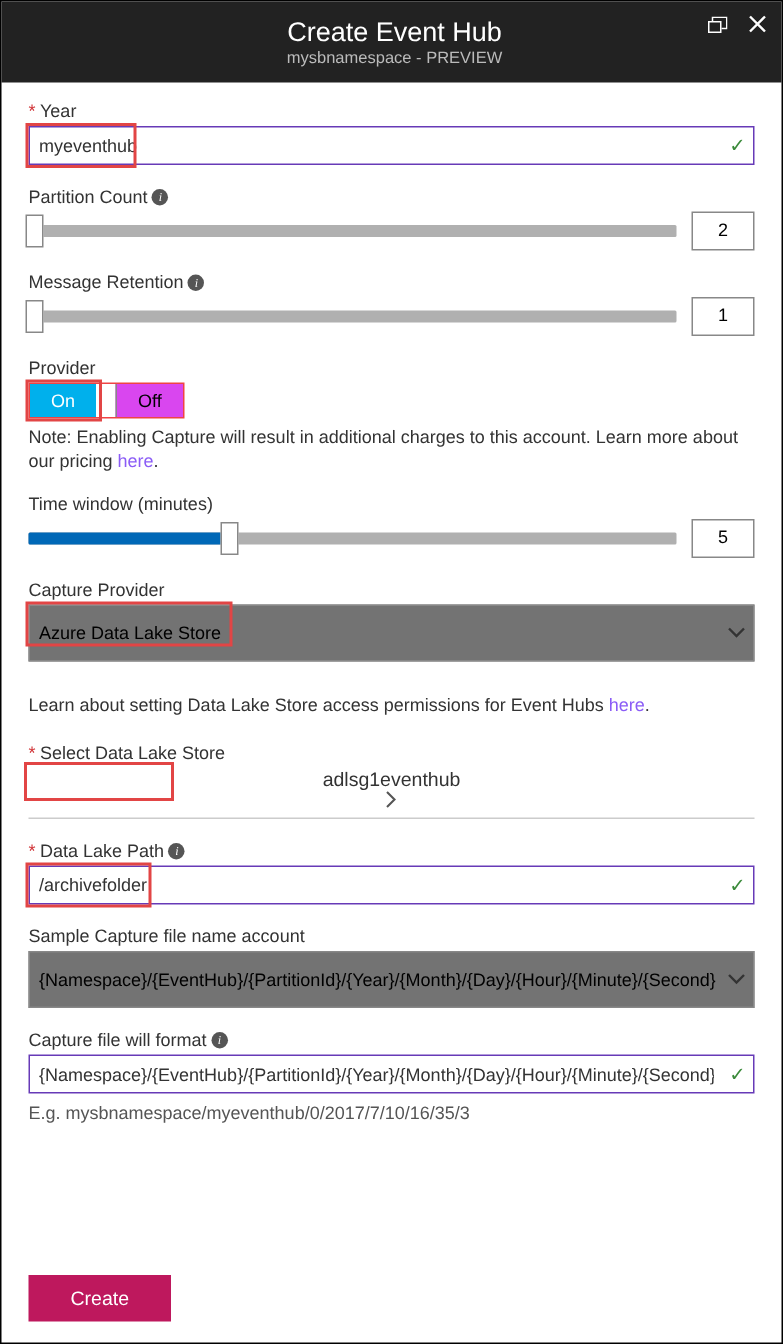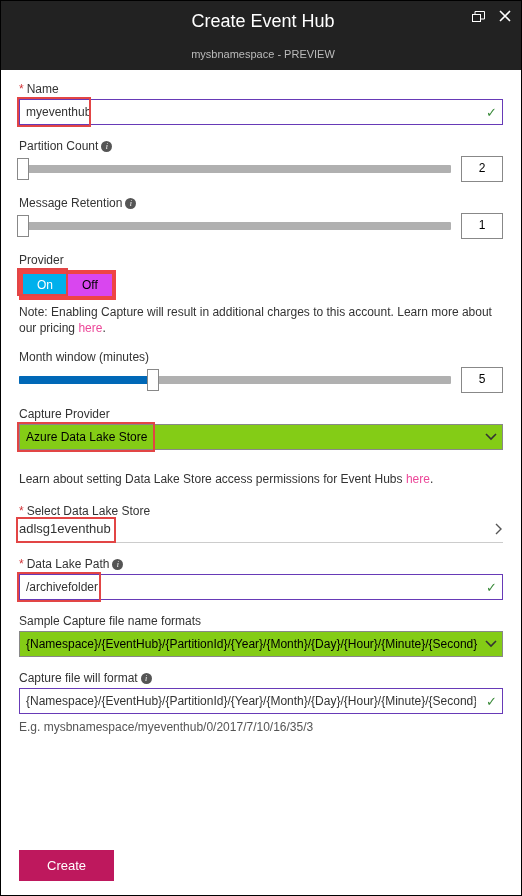--- a/index.html
+++ b/index.html
@@ -1,48 +1,48 @@
 <!DOCTYPE html>
 <html><head>
 <meta charset="utf-8">
 <style>
   * { box-sizing: border-box; margin: 0; padding: 0; font-family: "Segoe UI", Arial, sans-serif; }
   html, body { width: 522px; height: 896px; background: #fff; }
   .panel { width: 522px; height: 896px; border: 1px solid #000; background: #fff; display: flex; flex-direction: column; }
   .header { background: #222; color: #fff; padding: 10px 14px 10px 18px; position: relative; text-align: center; }
   .header-title { font-size: 18px; font-weight: 400; }
-  .header-sub { font-size: 11px; color: #bbb; margin-top: 16px; }
+  .header-sub { font-size: 11px; color: #bbb; margin-top: 1px; }
   .header-icons { position: absolute; right: 10px; top: 8px; display: flex; gap: 14px; align-items: center; }
   .header-icons span { cursor: pointer; font-size: 14px; }
   .body { flex: 1; padding: 12px 18px 14px 18px; overflow-y: auto; display: flex; flex-direction: column; }
   .spacer { flex: 1; }
   .field { margin-bottom: 14px; }
   .field-label { font-size: 12px; color: #333; margin-bottom: 3px; display: flex; align-items: center; gap: 3px; }
   .req { color: #d13438; }
   .info-dot { display: inline-flex; width: 11px; height: 11px; border-radius: 50%; background: #555; color: #fff; font-size: 8px; align-items: center; justify-content: center; font-style: italic; font-family: serif; }
   .text-input { width: 100%; height: 26px; border: 1px solid #888; padding: 0 26px 0 6px; font-size: 12px; color: #333; outline: none; position: relative; }
   .text-input.purple { border-color: #673ab7; }
   .input-wrap { position: relative; }
   .input-wrap .check { position: absolute; right: 6px; top: 50%; transform: translateY(-50%); color: #3a8a3a; font-size: 13px; pointer-events: none; }
   .hl-red { position: absolute; left: -2px; top: -2px; border: 2px solid #e24545; pointer-events: none; }
   .slider-row { display: flex; align-items: center; gap: 10px; }
   .slider-track { flex: 1; height: 20px; position: relative; display: flex; align-items: center; }
   .track-bg { position: absolute; left: 0; right: 0; height: 8px; background: #b0b0b0; border-radius: 1px; }
   .track-fill { position: absolute; left: 0; height: 8px; background: #0068b7; border-radius: 1px; }
   .thumb { position: absolute; width: 12px; height: 22px; background: #fff; border: 1px solid #888; transform: translateX(-50%); }
   .slider-val { width: 42px; height: 26px; border: 1px solid #888; font-size: 12px; text-align: center; padding: 4px 0; }
-  .toggle-row { display: flex; border: 4px solid #ef4444; width: fit-content; }
+  .toggle-row { display: flex; border: 1px solid #ef4444; width: fit-content; gap: 13px; }
   .toggle-btn { font-size: 12px; padding: 4px 14px; cursor: pointer; background: #d946ef; }
   .toggle-btn.active { background: #00b0ec; color: #fff; }
   .toggle-btn + .toggle-btn { border-left: 1px solid #888; }
   .note { font-size: 12px; color: #333; margin-top: 4px; line-height: 1.35; }
-  .note a, .learn a { color: #ec4899; text-decoration: none; }
+  .note a, .learn a { color: #8b5cf6; text-decoration: none; }
   .learn { font-size: 12px; color: #333; margin: 8px 0 18px 0; }
   .select-wrap { position: relative; }
-  .select-box { width: 100%; height: 26px; border: 1px solid #888; padding: 0 24px 0 6px; font-size: 12px; display: flex; align-items: center; cursor: pointer; background: #84cc16; }
+  .select-box { width: 100%; height: 38px; border: 1px solid #888; padding: 0 24px 0 6px; font-size: 12px; display: flex; align-items: center; cursor: pointer; background: #737373; }
   .select-wrap .chev { position: absolute; right: 6px; top: 50%; transform: translateY(-50%); pointer-events: none; }
   .picker-row { border-bottom: 1px solid #ccc; padding: 0 0 6px 0; display: flex; align-items: center; justify-content: space-between; cursor: pointer; }
   .picker-val { font-size: 13px; color: #333; }
   .sample-txt { font-size: 12px; color: #555; margin-top: 6px; }
   .create-btn { background: #be185d; color: #fff; border: none; font-size: 13px; padding: 8px 28px; cursor: pointer; margin-top: 10px; }
   svg.chev-r { width: 8px; height: 12px; }
   svg.chev-d { width: 12px; height: 8px; }
 </style>
 </head>
 <body>
@@ -64,21 +64,21 @@
           </svg>
       </span>
     </div>
   </div>
 
   <div class="body">
 
     <div class="field">
       <div class="field-label">
           <span class="req">*</span>
-          <span>Name</span>
+          <span>Year</span>
         </div>
       <div class="input-wrap" style="position:relative;">
         <input class="text-input purple" value="myeventhub" style="">
         <span class="check">✓</span>
         <div class="hl-red" style="width:74px; height:30px;"></div>
       </div>
     </div>
 
     <div class="field">
       <div class="field-label">
@@ -121,21 +121,21 @@
         </div>
         <div class="hl-red" style="width:51px; height:28px;"></div>
       </div>
       <div class="note">
         <span>Note: Enabling Capture will result in additional charges to this account. Learn more about our pricing </span><a href="#">here</a><span>.</span>
       </div>
     </div>
 
     <div class="field">
       <div class="field-label">
-          <span>Month window (minutes)</span>
+          <span>Time window (minutes)</span>
         </div>
       <div class="slider-row">
         <div class="slider-track">
           <div class="track-bg"></div>
           <div class="track-fill" style="width:31%;"></div>
           <div class="thumb" style="left:31%;"></div>
         </div>
         <div class="slider-val">5</div>
       </div>
     </div>
@@ -158,21 +158,21 @@
 
     <div class="learn">
       <span>Learn about setting Data Lake Store access permissions for Event Hubs </span><a href="#">here</a><span>.</span>
     </div>
 
     <div class="field">
       <div class="field-label">
           <span class="req">*</span>
           <span>Select Data Lake Store</span>
         </div>
-      <div class="picker-row" style="position:relative;">
+      <div class="picker-row" style="position:relative;flex-direction:column;">
         <span class="picker-val">adlsg1eventhub</span>
         <svg class="chev-r" viewBox="0 0 8 12">
             <path d="M1 1 L6 6 L1 11" fill="none" stroke="#555" stroke-width="1.4"></path>
           </svg>
         <div class="hl-red" style="left:-3px; top:-4px; width:100px; height:26px;"></div>
       </div>
     </div>
 
     <div class="field">
       <div class="field-label">
@@ -182,21 +182,21 @@
         </div>
       <div class="input-wrap">
         <input class="text-input purple" value="/archivefolder" style="">
         <span class="check">✓</span>
         <div class="hl-red" style="width:84px; height:30px;"></div>
       </div>
     </div>
 
     <div class="field">
       <div class="field-label">
-          <span>Sample Capture file name formats</span>
+          <span>Sample Capture file name account</span>
         </div>
       <div class="select-wrap">
         <div class="select-box">
           <span style="white-space:nowrap; overflow:hidden; text-overflow:ellipsis;">{Namespace}/{EventHub}/{PartitionId}/{Year}/{Month}/{Day}/{Hour}/{Minute}/{Second}</span>
         </div>
         <svg class="chev chev-d" viewBox="0 0 12 8">
             <path d="M1 1 L6 6 L11 1" fill="none" stroke="#333" stroke-width="1.6"></path>
           </svg>
       </div>
     </div>

